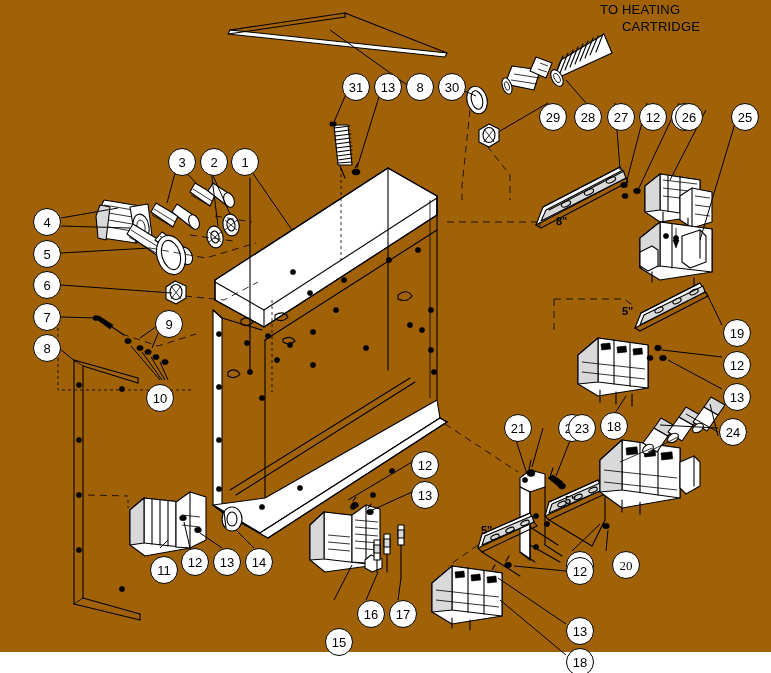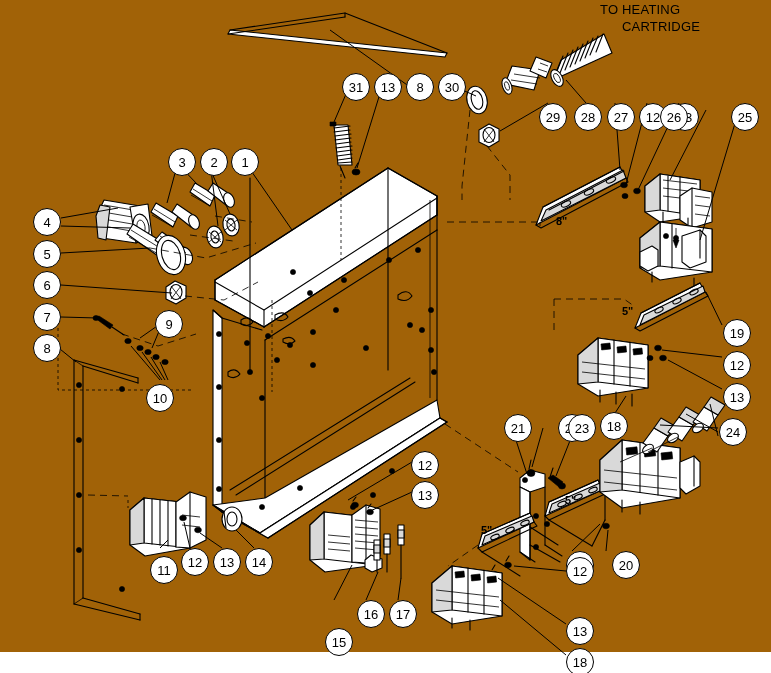--- a/index.html
+++ b/index.html
@@ -708,30 +708,30 @@
       <div class="callout" style="left: 411px; top: 481px;">13</div>
       <div class="callout" style="left: 406px; top: 73px;">8</div>
       <div class="callout" style="left: 374px; top: 73px;">13</div>
       <div class="callout" style="left: 342px; top: 73px;">31</div>
       <div class="callout" style="left: 438px; top: 73px;">30</div>
       <div class="callout" style="left: 539px; top: 103px;">29</div>
       <div class="callout" style="left: 574px; top: 103px;">28</div>
       <div class="callout" style="left: 607px; top: 103px;">27</div>
       <div class="callout" style="left: 639px; top: 103px;">12</div>
       <div class="callout" style="left: 671px; top: 103px;">13</div>
-      <div class="callout" style="left: 660px; top: 103px;">26</div>
+      <div class="callout" style="left: 675px; top: 103px;">26</div>
       <div class="callout" style="left: 731px; top: 103px;">25</div>
       <div class="callout" style="left: 723px; top: 319px;">19</div>
       <div class="callout" style="left: 723px; top: 351px;">12</div>
       <div class="callout" style="left: 723px; top: 383px;">13</div>
       <div class="callout" style="left: 600px; top: 412px;">18</div>
       <div class="callout" style="left: 504px; top: 414px; text-align: right;">21</div>
       <div class="callout" style="left: 536px; top: 414px; margin-left: 22px;">22</div>
       <div class="callout" style="left: 568px; top: 414px;">23</div>
       <div class="callout" style="left: 719px; top: 418px;">24</div>
       <div class="callout" style="left: 566px; top: 551px;">19</div>
-      <div class="callout" style="left: 612px; top: 551px;">20</div>
+      <div class="callout" style="left: 612px; top: 551px; font-family: Liberation Serif, serif;">20</div>
       <div class="callout" style="left: 566px; top: 557px;">12</div>
       <div class="callout" style="left: 566px; top: 617px;">13</div>
       <div class="callout" style="left: 566px; top: 648px;">18</div>
     </div>
 
 </div>
 
 </body></html>

